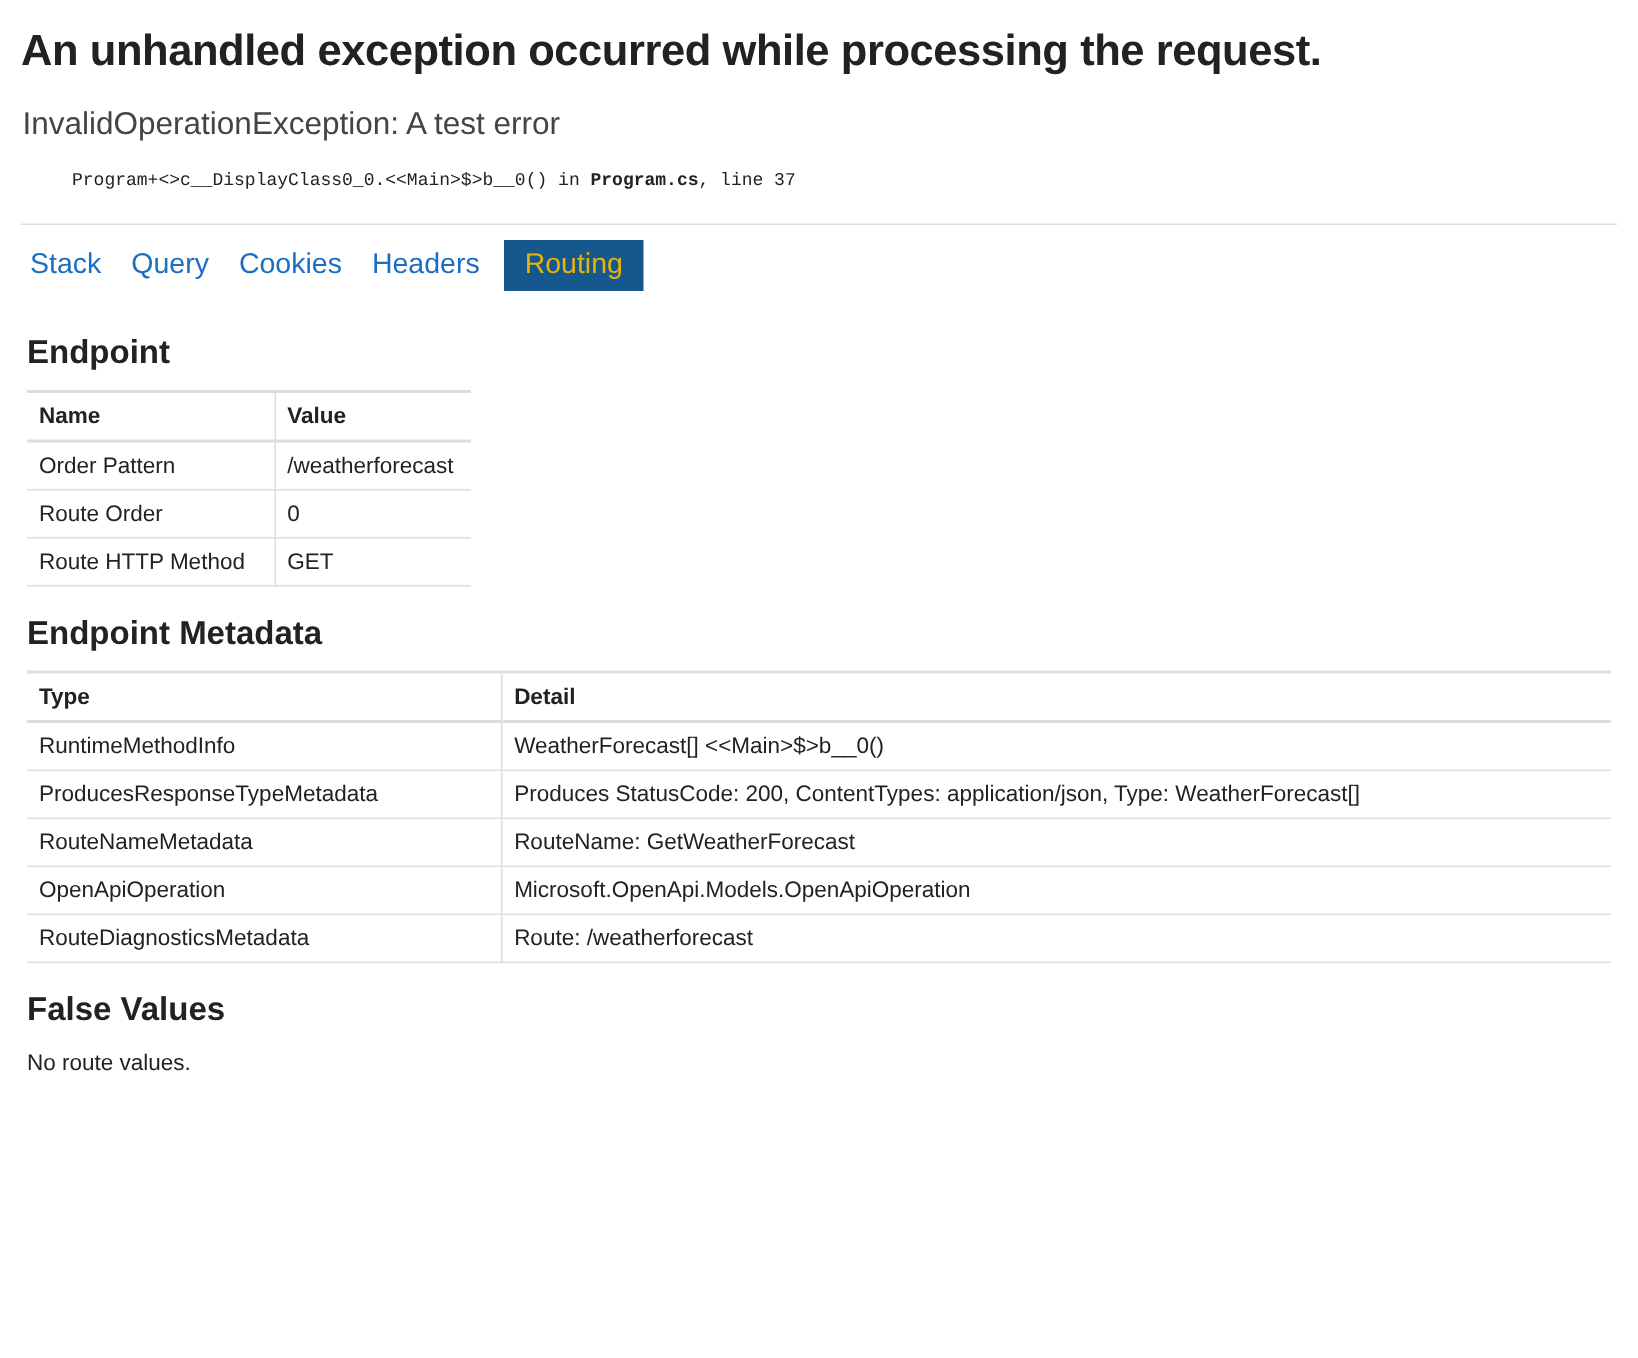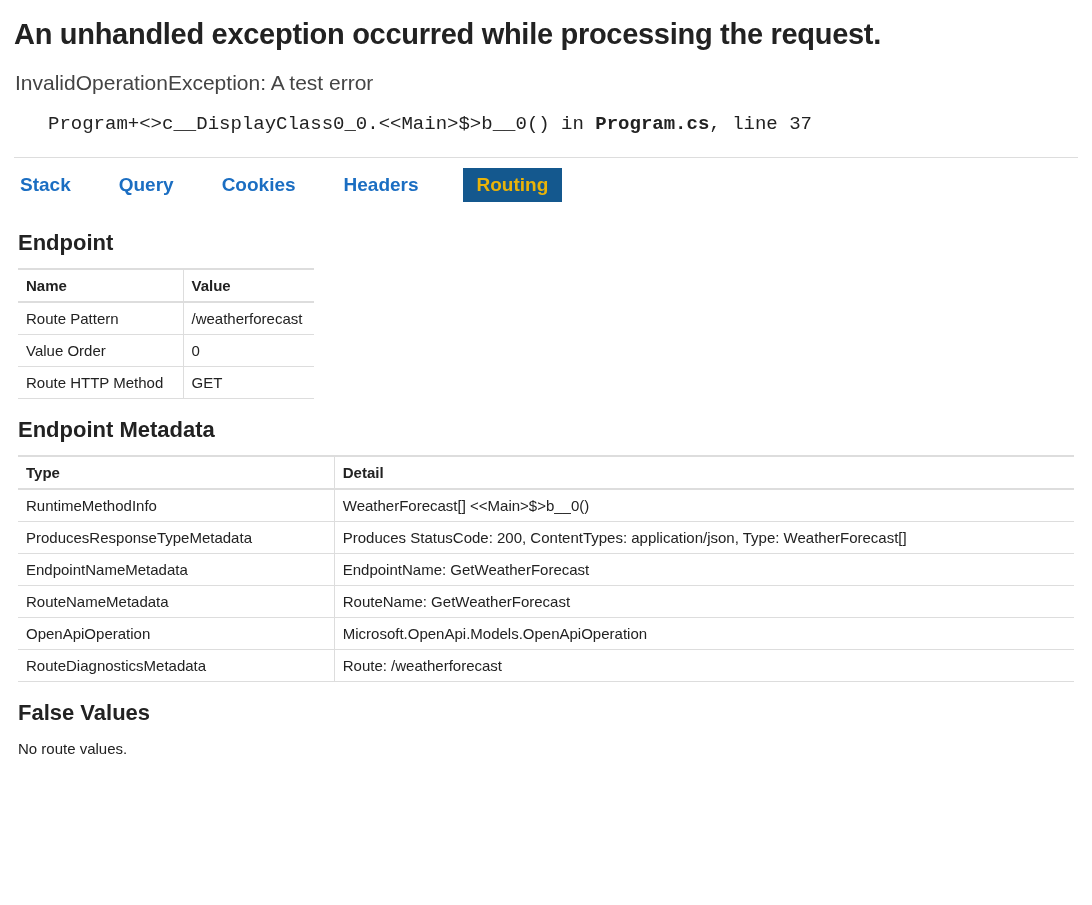--- a/index.html
+++ b/index.html
@@ -18,38 +18,37 @@
     }
     .exception-line {
       font-size: 21px;
       font-weight: 300;
       color: #444;
       margin-bottom: 18px;
       padding-left: 1px;
     }
     .stack-line {
       font-family: Consolas, 'Courier New', monospace;
-      font-size: 19px;
+      font-size: 12px;
       color: #222;
       padding-left: 34px;
       margin-bottom: 22px;
     }
     .stack-line .file { font-weight: bold; }
     hr.sep {
       border: none;
       border-top: 1px solid #ddd;
       margin-bottom: 10px;
     }
     .tabs {
       display: flex;
-      gap: 48px;
+      gap: 20px;
       align-items: stretch;
       padding-left: 6px;
       margin-bottom: 28px;
-      font-weight: bold;
     }
     .tab {
       font-size: 19px;
       color: #1b6ec2;
       cursor: pointer;
       padding: 6px 0;
     }
     .tab.selected {
       background: #14588e;
       color: #eab308;
@@ -120,25 +119,25 @@
 
 <table class="endpoint-table">
   <thead>
     <tr>
       <th>Name</th>
       <th>Value</th>
     </tr>
   </thead>
   <tbody id="endpoint-body">
       <tr>
-        <td>Route Pattern</td>
+        <td>Order Pattern</td>
         <td>/weatherforecast</td>
       </tr>
       <tr>
-        <td>Value Order</td>
+        <td>Route Order</td>
         <td>0</td>
       </tr>
       <tr>
         <td>Route HTTP Method</td>
         <td>GET</td>
       </tr>
     </tbody>
 </table>
 
 <h2 class="section">Endpoint Metadata</h2>
@@ -153,24 +152,20 @@
   <tbody id="metadata-body">
       <tr>
         <td>RuntimeMethodInfo</td>
         <td>WeatherForecast[] &lt;&lt;Main&gt;$&gt;b__0()</td>
       </tr>
       <tr>
         <td>ProducesResponseTypeMetadata</td>
         <td>Produces StatusCode: 200, ContentTypes: application/json, Type: WeatherForecast[]</td>
       </tr>
       <tr>
-        <td>EndpointNameMetadata</td>
-        <td>EndpointName: GetWeatherForecast</td>
-      </tr>
-      <tr>
         <td>RouteNameMetadata</td>
         <td>RouteName: GetWeatherForecast</td>
       </tr>
       <tr>
         <td>OpenApiOperation</td>
         <td>Microsoft.OpenApi.Models.OpenApiOperation</td>
       </tr>
       <tr>
         <td>RouteDiagnosticsMetadata</td>
         <td>Route: /weatherforecast</td>

